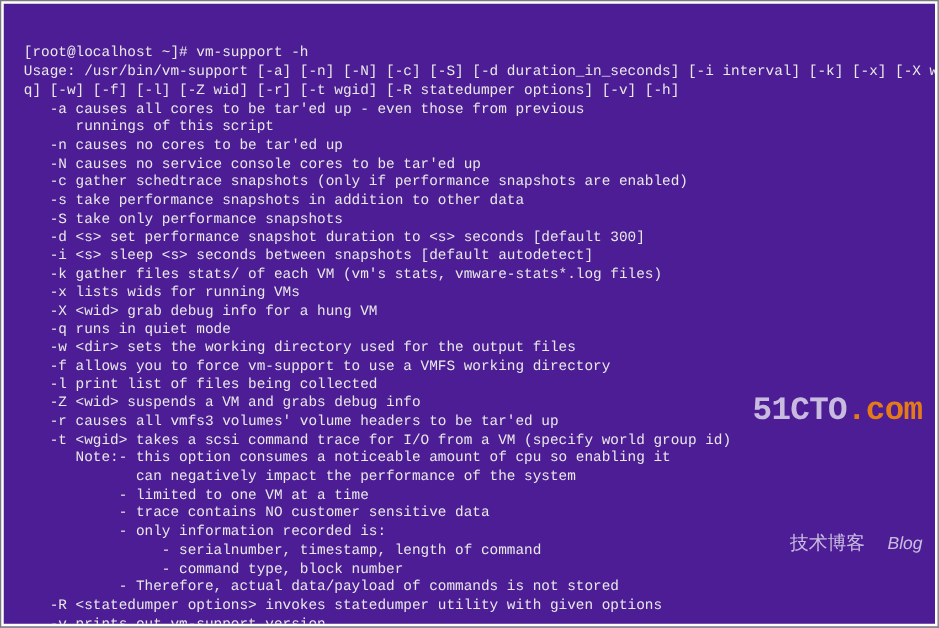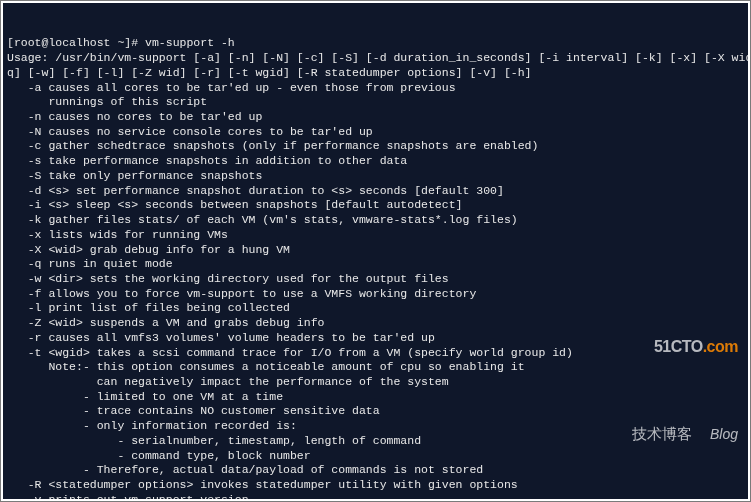--- a/index.html
+++ b/index.html
@@ -10,41 +10,41 @@
       line-height: 1.28;
       color: #e8e8e8;
       width: 751px;
       height: 502px;
       overflow: hidden;
       position: relative;
       border: 1px solid #7a7a7a;
       padding: 2px;
     }
     .terminal {
-      background: #0f172a;
+      background: #4c1d95;
       width: 100%;
       height: 100%;
-      padding: 4px 4px;
+      padding: 4px 16px;
       white-space: pre;
       overflow: hidden;
       position: relative;
     }
     .line { white-space: pre; }
     .watermark {
       position: absolute;
       right: 10px;
       bottom: 6px;
       text-align: right;
       pointer-events: none;
       z-index: 5;
     }
     .wm-top {
-      font-family: Liberation Sans, sans-serif;
+      font-family: Liberation Mono, monospace;
       font-weight: bold;
-      font-size: 16px;
+      font-size: 26px;
       color: rgba(255,255,255,0.7);
       letter-spacing: -0.5px;
     }
     .wm-top .dot { color: rgba(255,140,0,0.85); }
     .wm-bottom {
       font-family: Arial, sans-serif;
       font-size: 15px;
       color: rgba(255,255,255,0.7);
       margin-top: -2px;
     }

